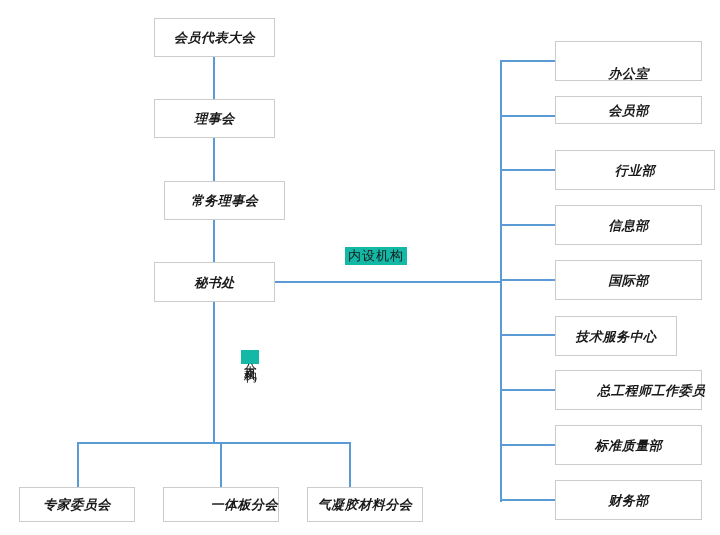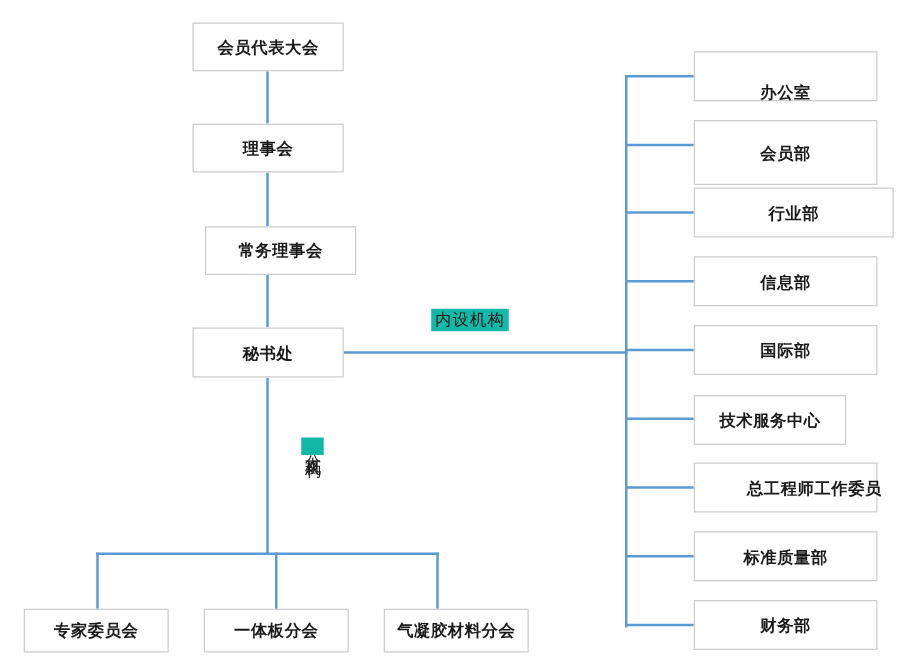--- a/index.html
+++ b/index.html
@@ -25,20 +25,21 @@
     display: flex;
     align-items: center;
     justify-content: center;
     color: #1a1a1a;
     font-weight: bold;
     font-size: 13px;
     line-height: 1;
     letter-spacing: 0.5px;
     white-space: nowrap;
     z-index: 3;
+    font-style: italic;
   }
   .node-box.dept { font-size: 13px; }
   .node-box.branch { font-size: 13px; }
 
   
   .conn {
     position: absolute;
     background: #5b9bd5;
     z-index: 1;
   }
@@ -104,21 +105,21 @@
   <div class="conn h" style="left:500px; top:279px; width:56px;"></div>
   <div class="conn h" style="left:500px; top:334px; width:56px;"></div>
   <div class="conn h" style="left:500px; top:389px; width:56px;"></div>
   <div class="conn h" style="left:500px; top:444px; width:56px;"></div>
   <div class="conn h" style="left:500px; top:499px; width:56px;"></div>
 
   <div class="node-box dept" style="left:555px; top:41px; width:147px; height:40px;align-items:flex-end;">
     <span>办公室</span>
   </div>
 
-  <div class="node-box dept" style="left:555px; top:96px; width:147px; height:52px;">
+  <div class="node-box dept" style="left:555px; top:96px; width:147px; height:28px;">
     <span>会员部</span>
   </div>
 
   <div class="node-box dept" style="left:555px; top:150px; width:160px; height:40px;">
     <span>行业部</span>
   </div>
 
   <div class="node-box dept" style="left:555px; top:260px; width:147px; height:40px;">
     <span>国际部</span>
   </div>
@@ -147,21 +148,21 @@
 
   <div class="conn h" style="left:77px; top:442px; width:274px;"></div>
   <div class="conn v" style="left:77px; top:442px; height:46px;"></div>
   <div class="conn v" style="left:220px; top:442px; height:46px;"></div>
   <div class="conn v" style="left:349px; top:442px; height:46px;"></div>
 
   <div class="node-box branch" style="left:19px; top:487px; width:116px; height:35px;">
     <span>专家委员会</span>
   </div>
 
-  <div class="node-box branch" style="left:163px; top:487px; width:116px; height:35px;">
+  <div class="node-box branch" style="left:163px; top:487px; width:116px; height:35px;justify-content:flex-end;">
     <span>一体板分会</span>
   </div>
 
   <div class="node-box branch" style="left:307px; top:487px; width:116px; height:35px;">
     <span>气凝胶材料分会</span>
   </div>
 
 </div>
 
 </body></html>

